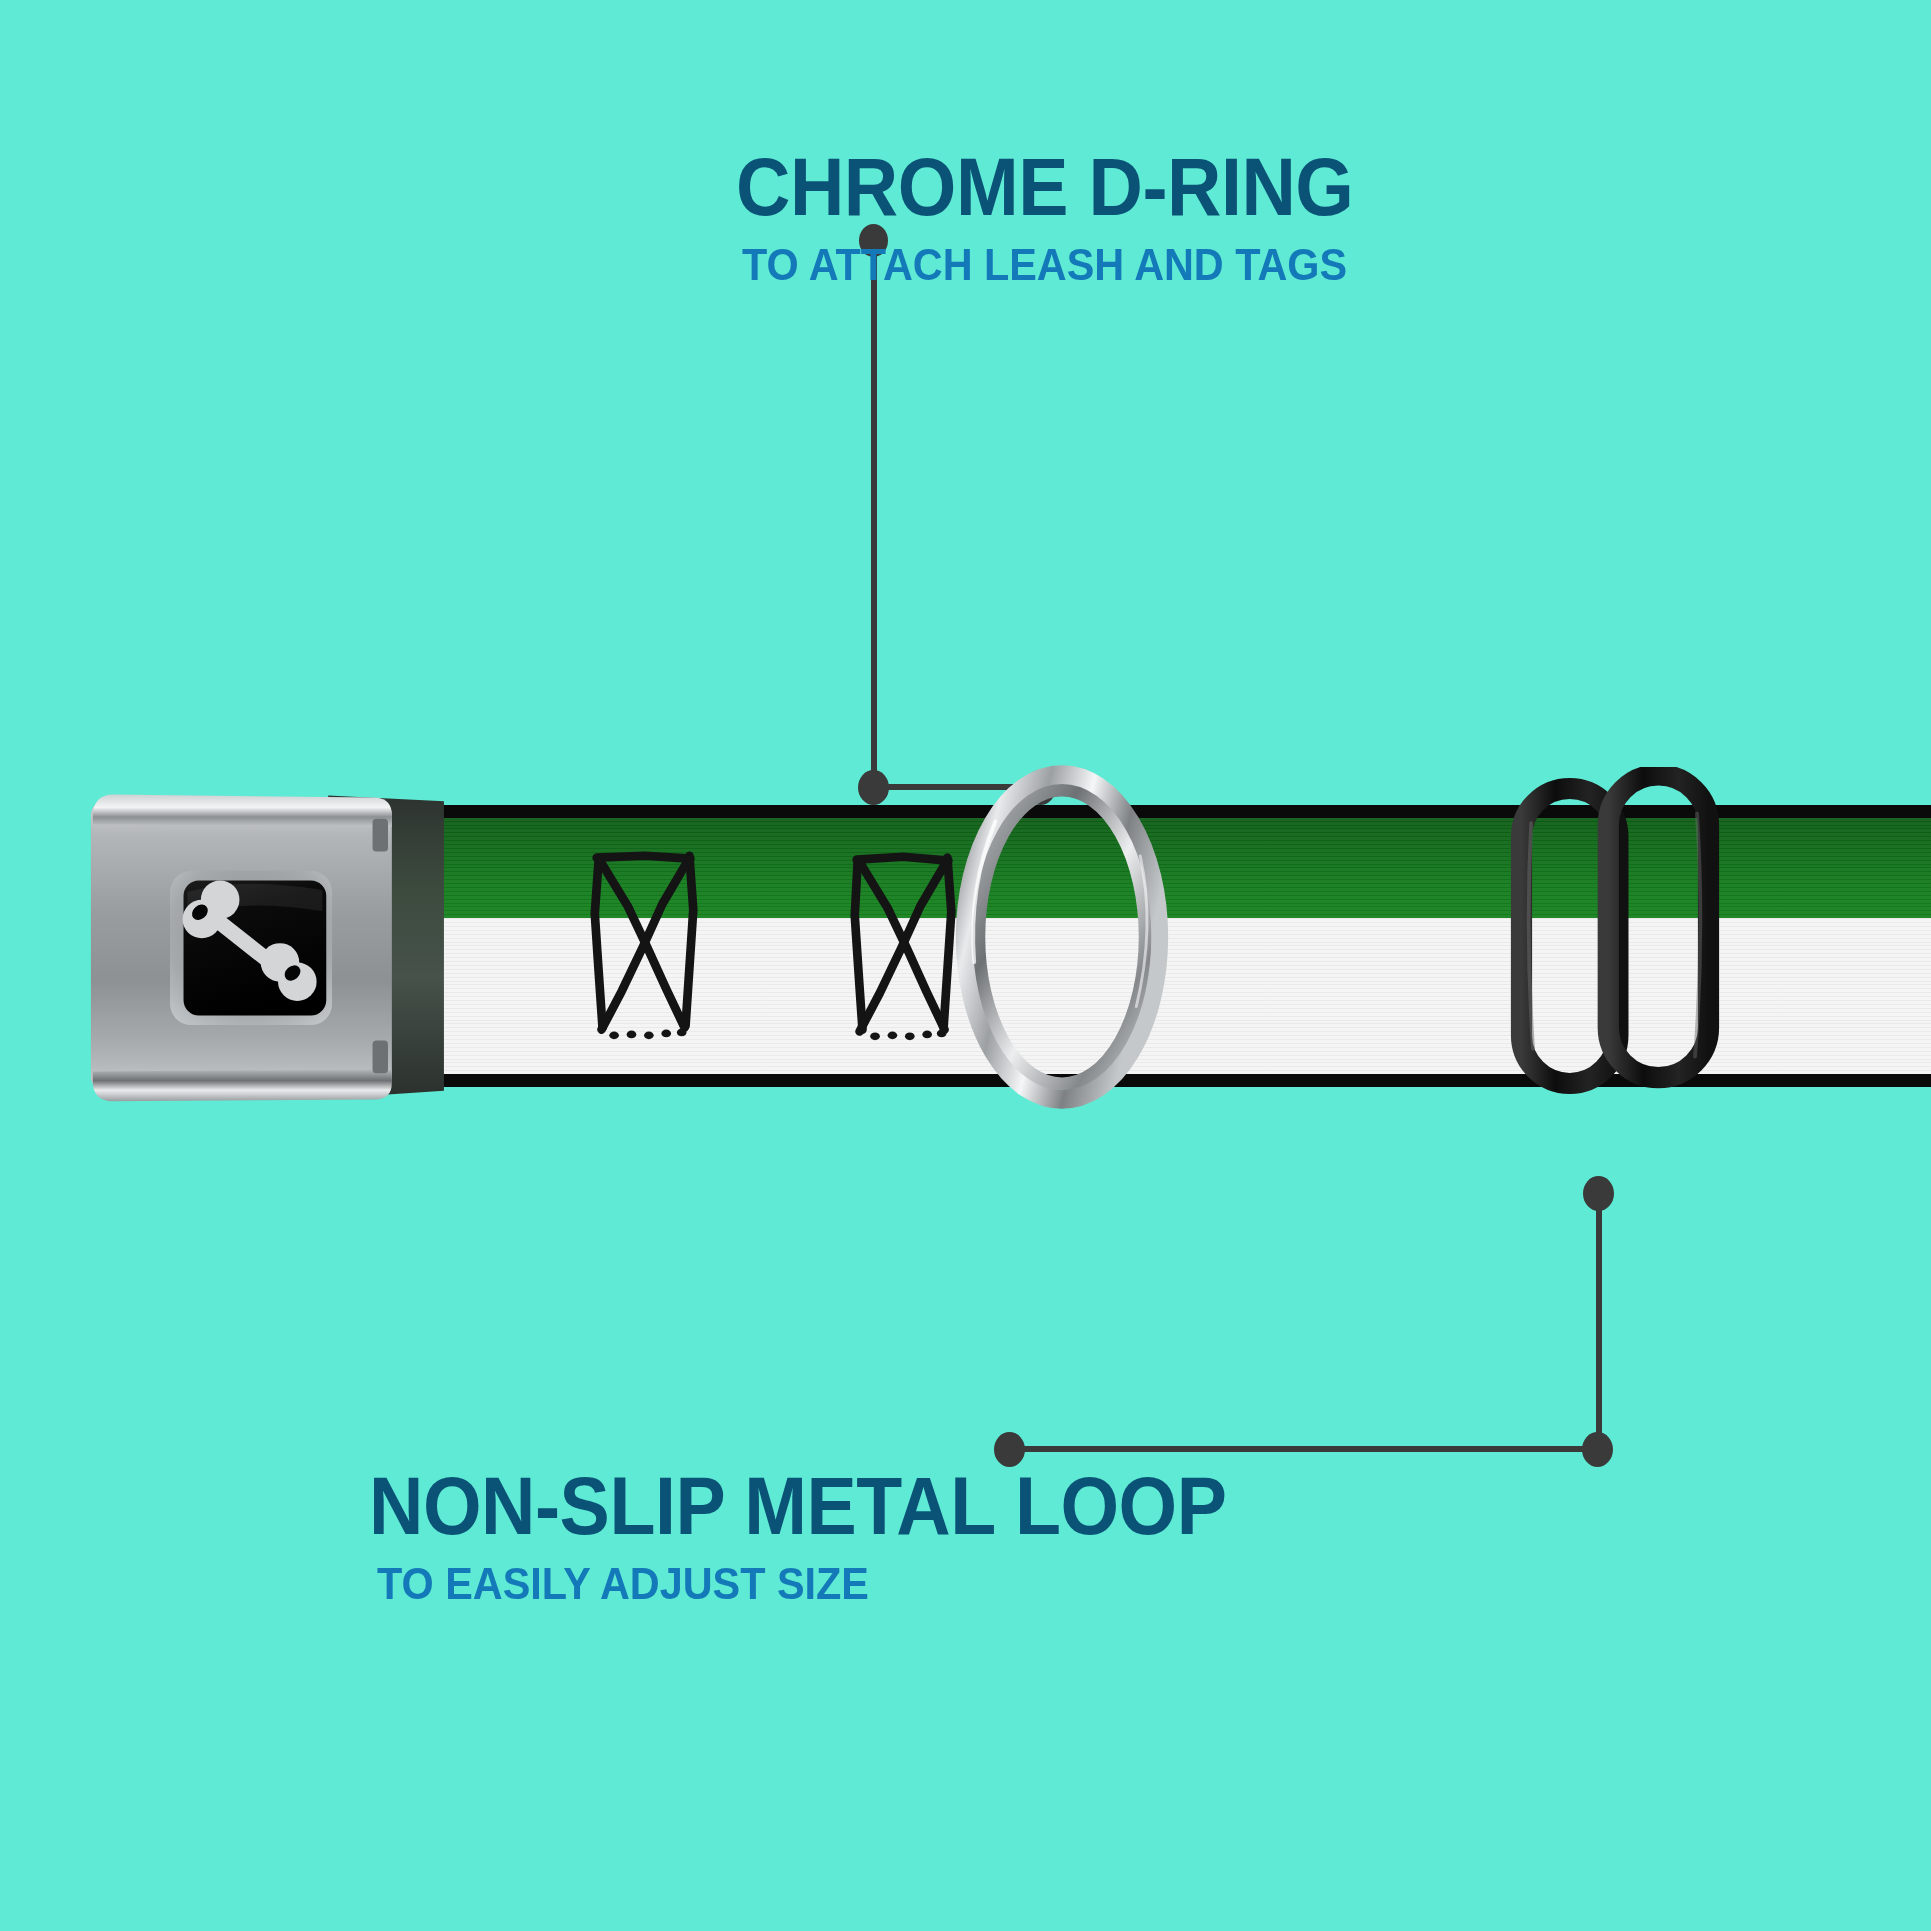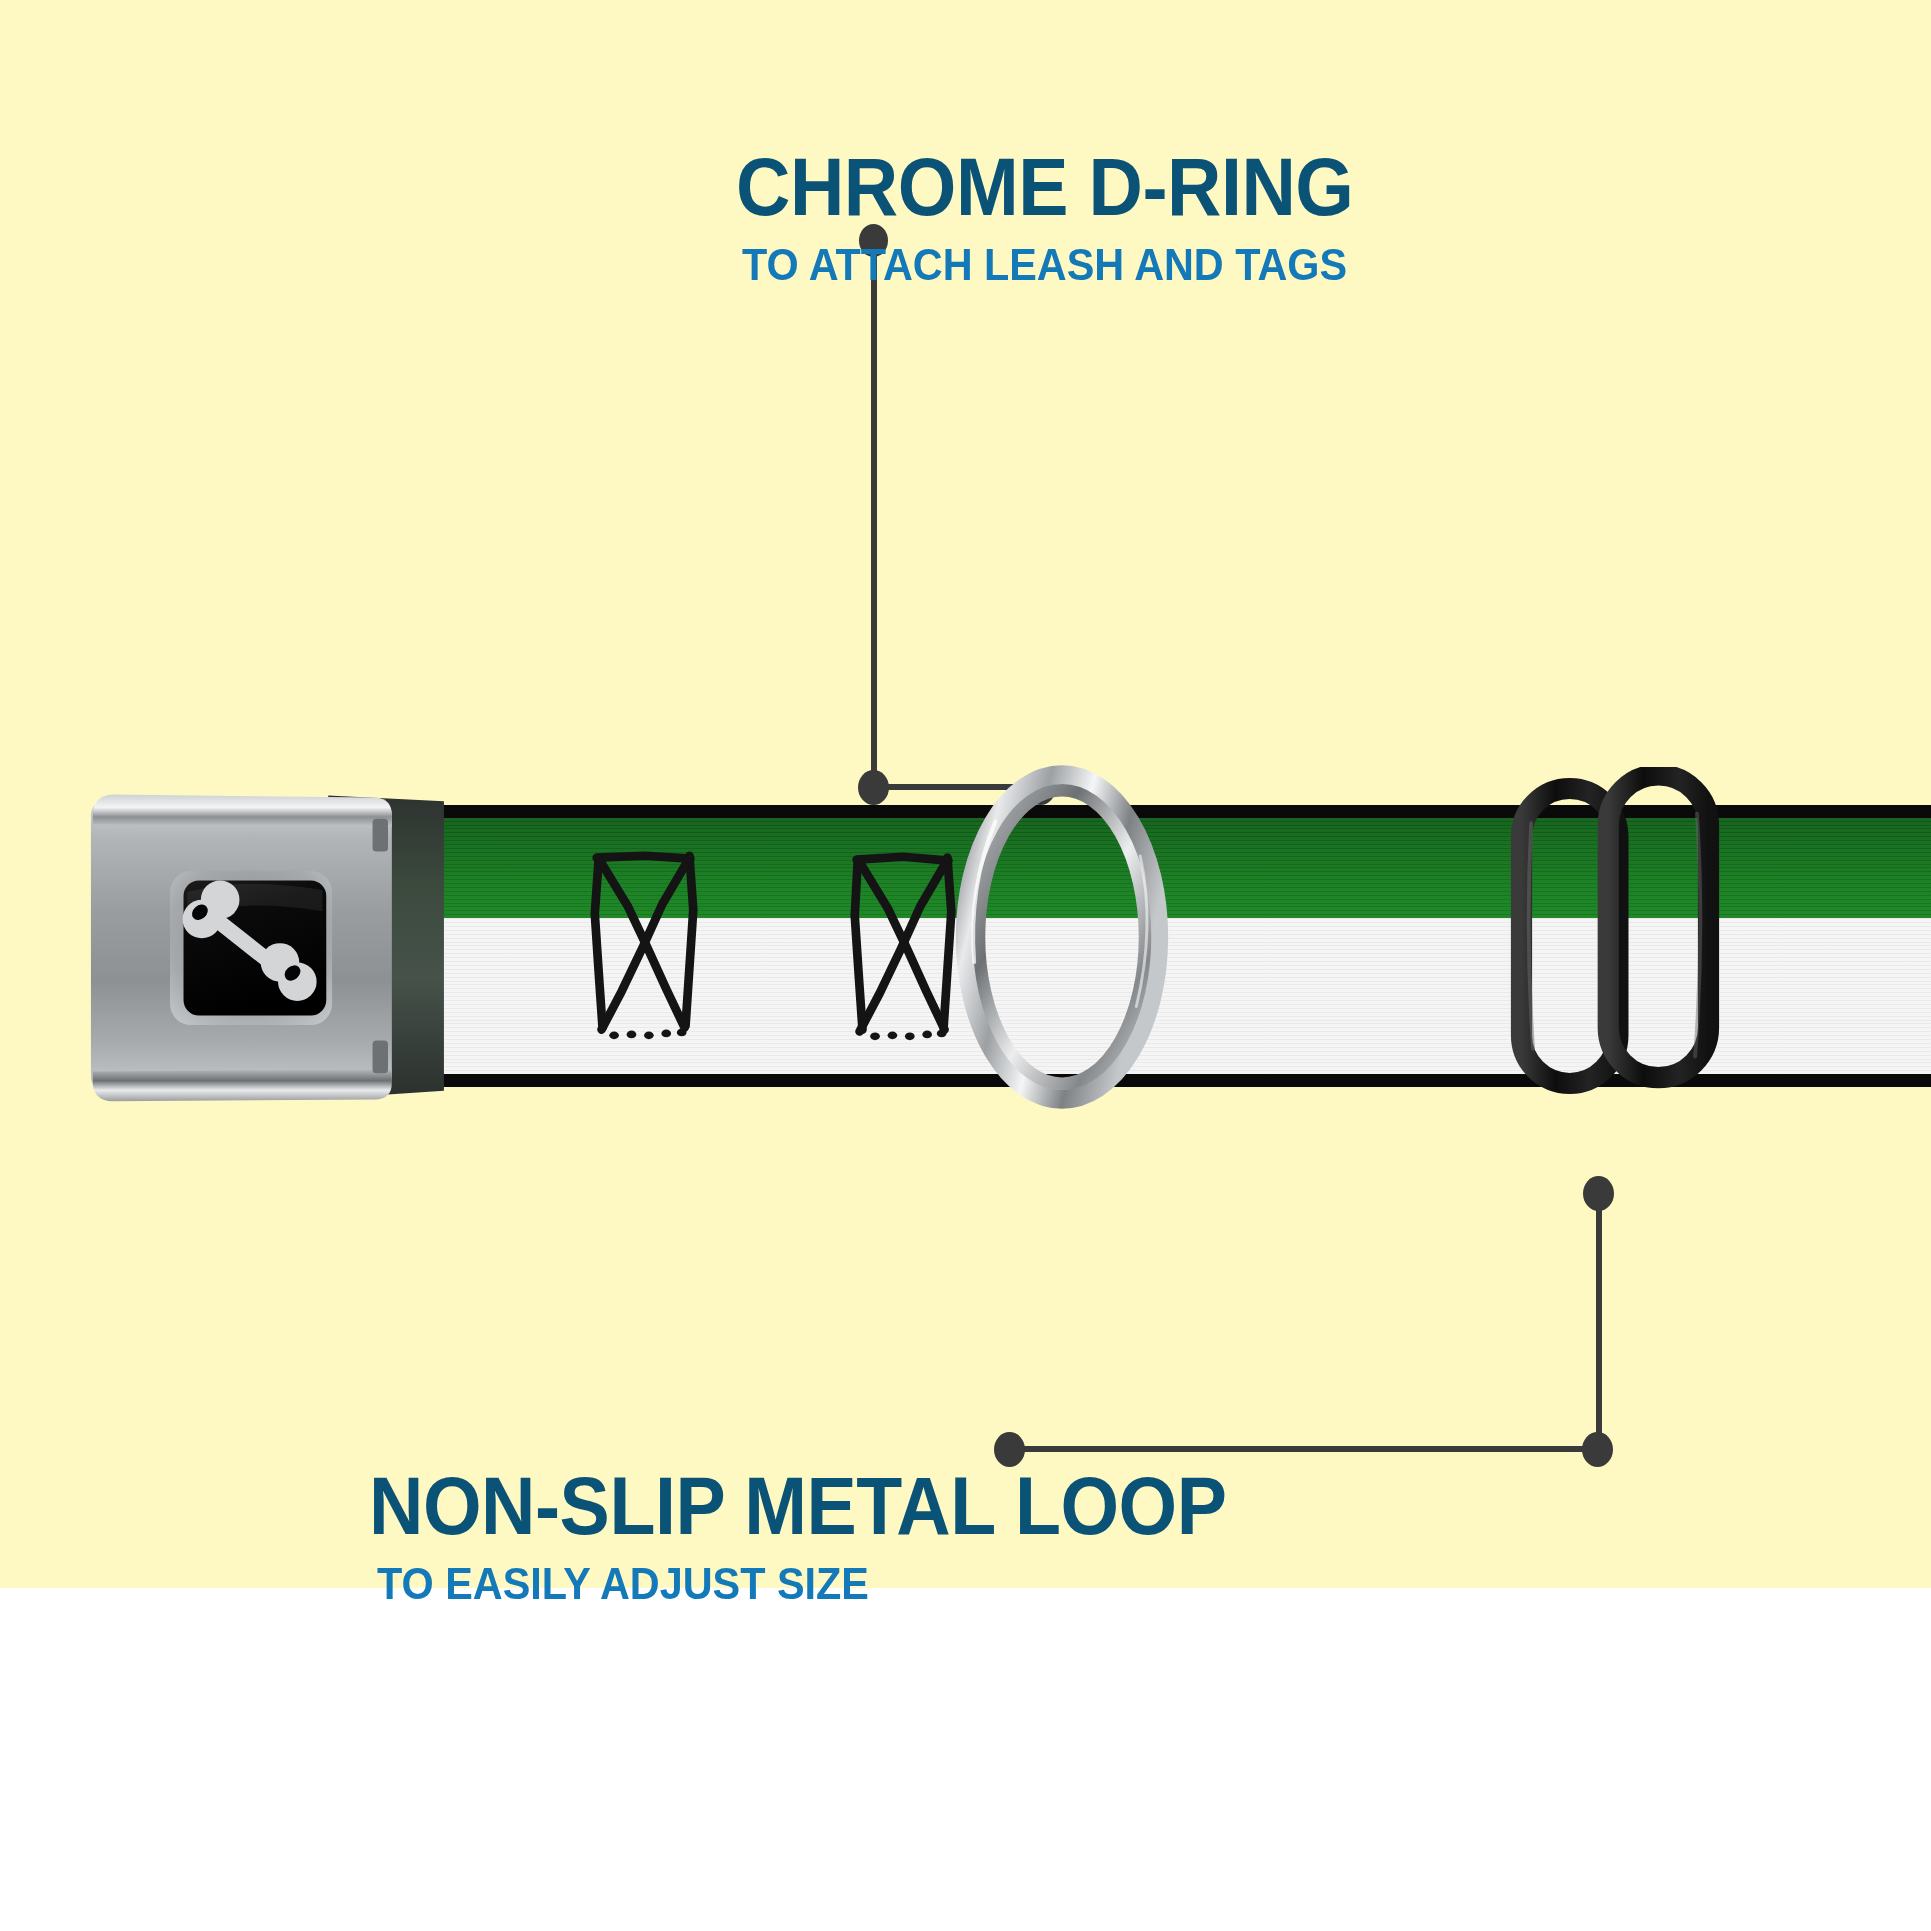--- a/index.html
+++ b/index.html
@@ -4,22 +4,22 @@
 <style>
   * { margin:0; padding:0; box-sizing:border-box; }
   html, body {
     width:1931px; height:1931px;
     background:#ffffff;
     font-family:"Liberation Sans", sans-serif;
     overflow:hidden;
   }
   #stage {
     position:relative;
-    width:1931px; height:1588px;
-    background:#fef9c3;
+    width:1931px; height:1931px;
+    background:#5eead4;
   }
 
   
   .callout-title {
     position:absolute;
     font-family:"Liberation Sans", sans-serif;
     font-weight:bold;
     letter-spacing:-0.5px;
     line-height:1;
     white-space:nowrap;

